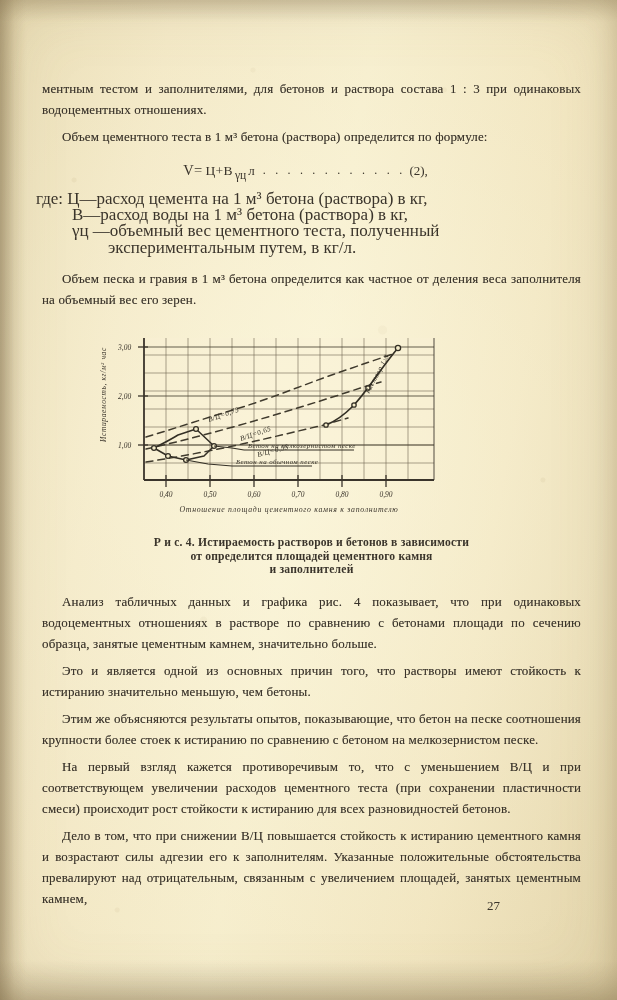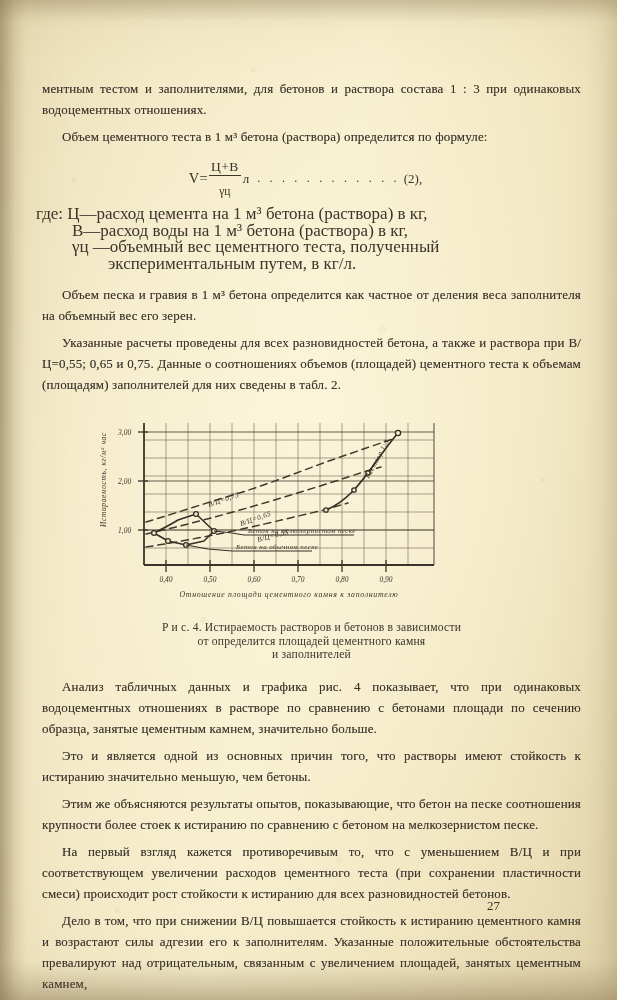--- a/index.html
+++ b/index.html
@@ -93,21 +93,20 @@
   .formula {
     display: flex;
     align-items: center;
     font-size: 13px;
     color: #3a342b;
     transform: translateX(-6px);
   }
   .formula .lhs { font-size: 14.5px; letter-spacing: .3px; }
   .frac {
     display: inline-flex;
-    flex-direction: column;
     align-items: center;
     margin: 0 1px;
     line-height: 1;
   }
   .frac .num {
     font-size: 13.5px;
     padding: 0 2px 1px 2px;
     letter-spacing: .4px;
   }
   .frac .bar {
@@ -147,21 +146,21 @@
     position: relative;
     height: 200px;
   }
   #figure svg { display: block; }
 
   .caption {
     margin: 6px 0 0 0;
     text-align: center;
     font-size: 11.6px;
     line-height: 13.6px;
-    font-weight: normal;
+    font-weight: bold;
     letter-spacing: .2px;
     color: #3a342b;
   }
 
   #pageno {
     position: absolute;
     left: 0; right: 0;
     bottom: 86px;
     text-align: center;
     font-size: 13px;
@@ -198,21 +197,20 @@
     </div>
 
     <div class="defs">
       <div class="row r1"><span>где:</span> <span>Ц—расход цемента на 1 м³ бетона (раствора) в кг,</span></div>
       <div class="row r2"><span>В—расход воды на 1 м³ бетона (раствора) в кг,</span></div>
       <div class="row r3"><span>γц —объемный вес цементного теста, полученный</span></div>
       <div class="row r4"><span>экспериментальным путем, в кг/л.</span></div>
     </div>
 
     <p class="body indent" style="margin-top:12px;">Объем песка и гравия в 1 м³ бетона определится как частное от деления веса заполнителя на объемный вес его зерен.</p>
-    <p class="body indent">Указанные расчеты проведены для всех разновидностей бетона, а также и раствора при В/Ц=0,55; 0,65 и 0,75. Данные о соотношениях объемов (площадей) цементного теста к объемам (площадям) заполнителей для них сведены в табл. 2.</p>
 
     <div id="figure">
       <svg width="551" height="200" viewBox="0 0 551 200">
         <defs>
           <clipPath id="plotclip">
             <rect x="108" y="8" width="290" height="142"></rect>
           </clipPath>
         </defs>
 
         <rect x="108" y="8" width="290" height="142" fill="rgba(250,242,214,0.35)" stroke="none"></rect>

